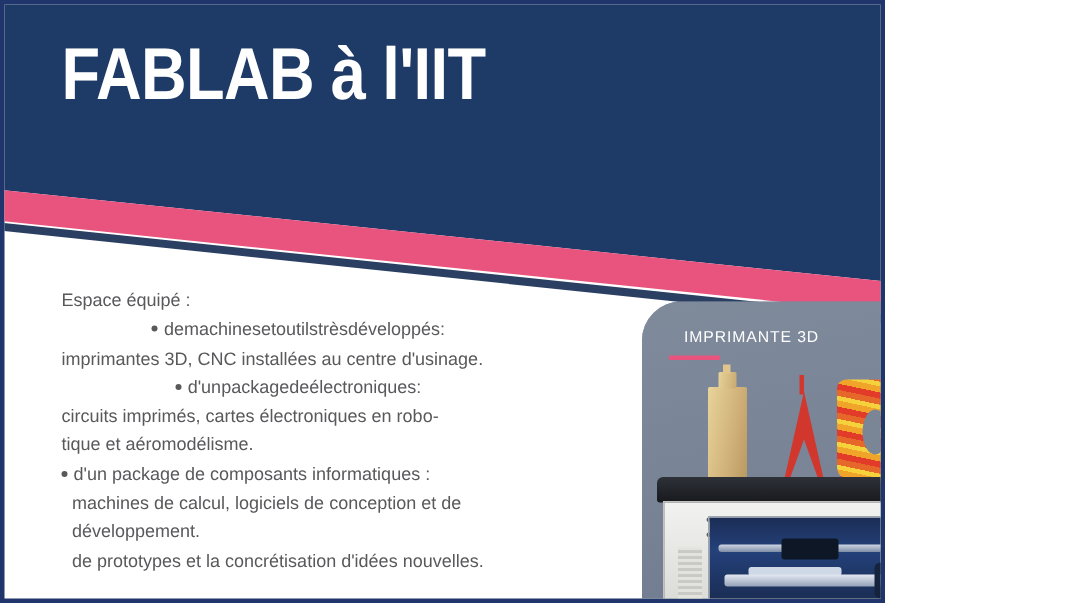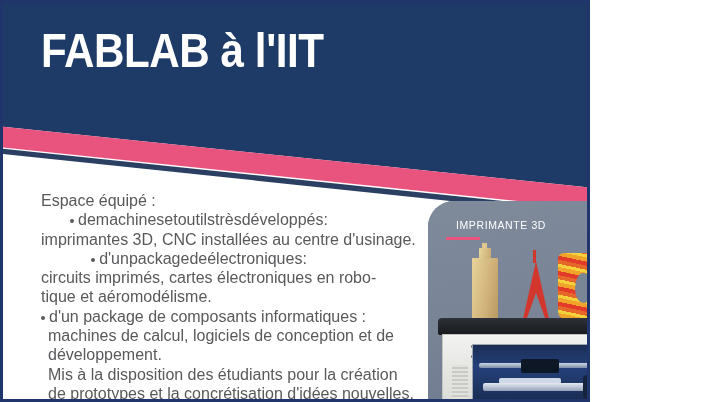--- a/index.html
+++ b/index.html
@@ -33,21 +33,21 @@
          color:#ffffff;
          font-family:"Liberation Sans",sans-serif;
          font-size:49px;font-weight:700;letter-spacing:-0.5px;
          line-height:1.05;
          transform:scaleX(0.86);transform-origin:left top;
          white-space:nowrap;}
 
   
   .body-col{position:absolute;left:38px;top:188px;width:350px;z-index:5;
             color:#59595c;
-            font-size:16px;line-height:19.3px;}
+            font-size:12px;line-height:19.3px;}
   .lead{margin:0 0 1px 0;}
   .blk{margin:0;}
   .bline{display:block;white-space:nowrap;}
   .bline.just{display:flex;justify-content:center;width:316px;}
   .dot{display:inline-block;width:4px;height:4px;border-radius:50%;
        background:#59595c;vertical-align:2px;margin-right:4px;}
   .ind{display:inline-block;width:7px;}
 
   
   .panel{position:absolute;left:425px;top:198px;width:235px;height:204px;
@@ -170,21 +170,20 @@
       <span class="bline">tique et aéromodélisme.</span>
     </p>
 
     <p class="blk">
       <span class="bline"><span class="dot"></span><span>d'un package de composants informatiques :</span></span>
       <span class="bline"><span class="ind"></span><span>machines de calcul, logiciels de conception et de</span></span>
       <span class="bline"><span class="ind"></span><span>développement.</span></span>
     </p>
 
     <p class="blk">
-      <span class="bline"><span class="ind"></span><span>Mis à la disposition des étudiants pour la création</span></span>
       <span class="bline"><span class="ind"></span><span>de prototypes et la concrétisation d'idées nouvelles.</span></span>
     </p>
 
   </div>
 
   <div class="panel">
     <div class="wall"></div>
 
     <div class="panel-label">IMPRIMANTE 3D</div>
     <div class="panel-rule"></div>

